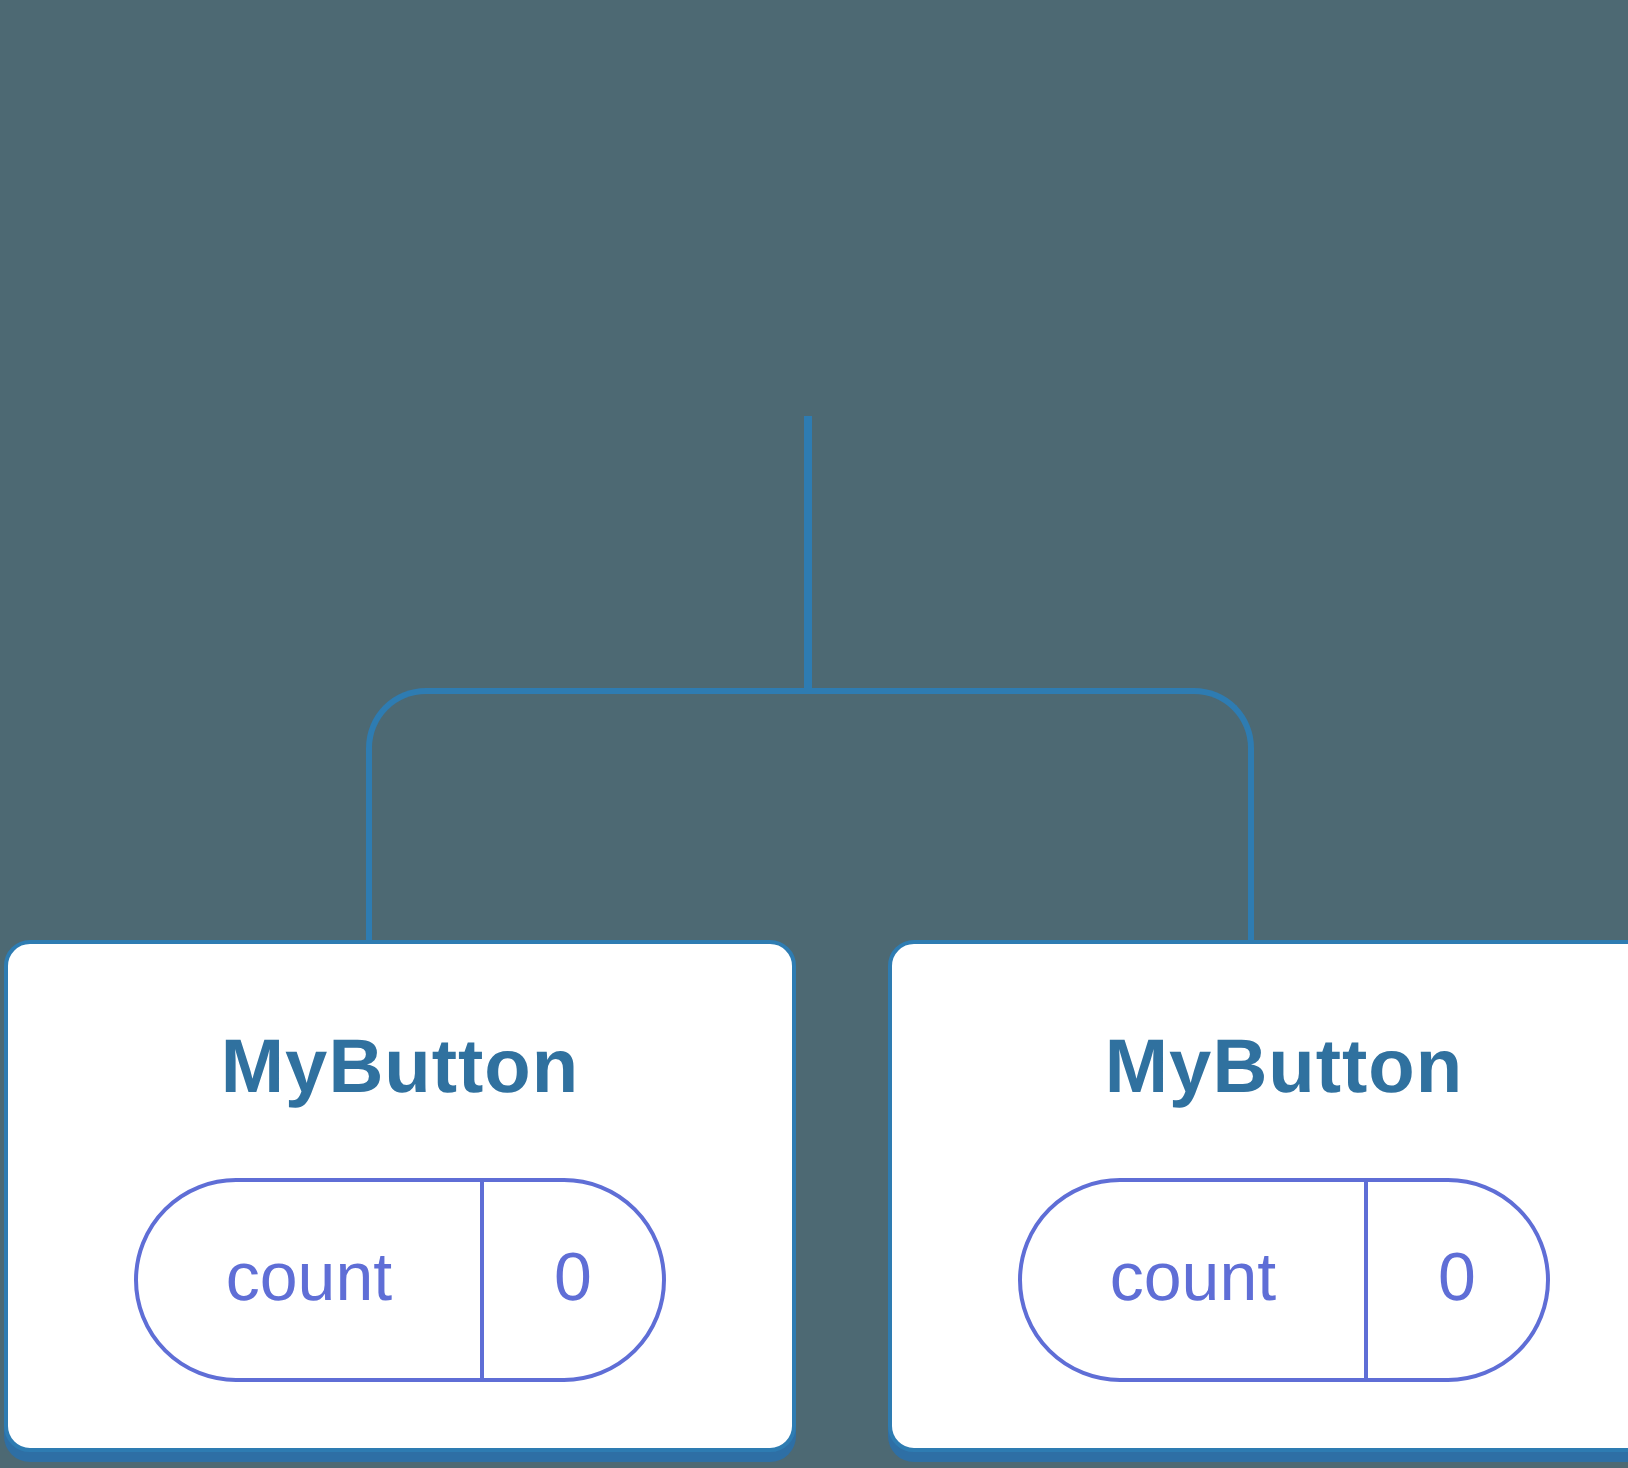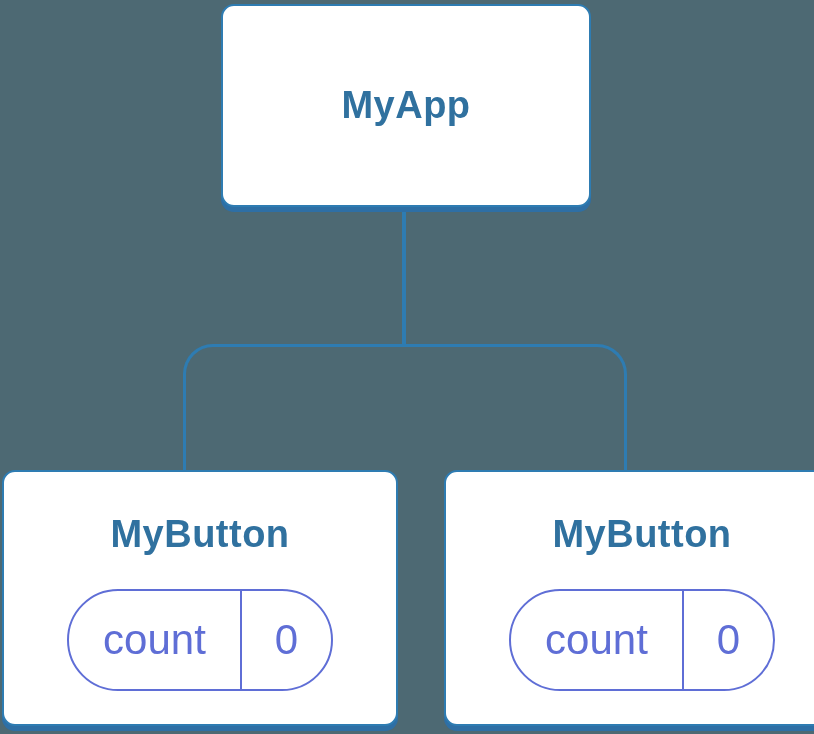--- a/index.html
+++ b/index.html
@@ -70,21 +70,21 @@
 
   
   .state-pill {
     margin-top: 31px;
     width: 266px; height: 102px;
     border: 2px solid var(--state-indigo);
     border-radius: 52px;
     display: flex;
     align-items: stretch;
     color: var(--state-indigo);
-    font-size: 42px;
+    font-size: 34px;
     overflow: hidden;
   }
   .state-name {
     flex: 1.92;
     display: flex;
     align-items: center;
     justify-content: center;
     border-right: 2px solid var(--state-indigo);
   }
   .state-value {
@@ -95,23 +95,20 @@
   }
 </style>
 </head>
 <body>
 
 <div class="diagram">
 
   <div class="connector-vertical"></div>
   <div class="connector-bracket"></div>
 
-  <div class="node node-root">
-    <div class="node-title">MyApp</div>
-  </div>
 
   <div class="node node-child node-child-left">
     <div class="node-title">MyButton</div>
     <div class="state-pill">
       <div class="state-name">count</div>
       <div class="state-value">0</div>
     </div>
   </div>
 
   <div class="node node-child node-child-right">

